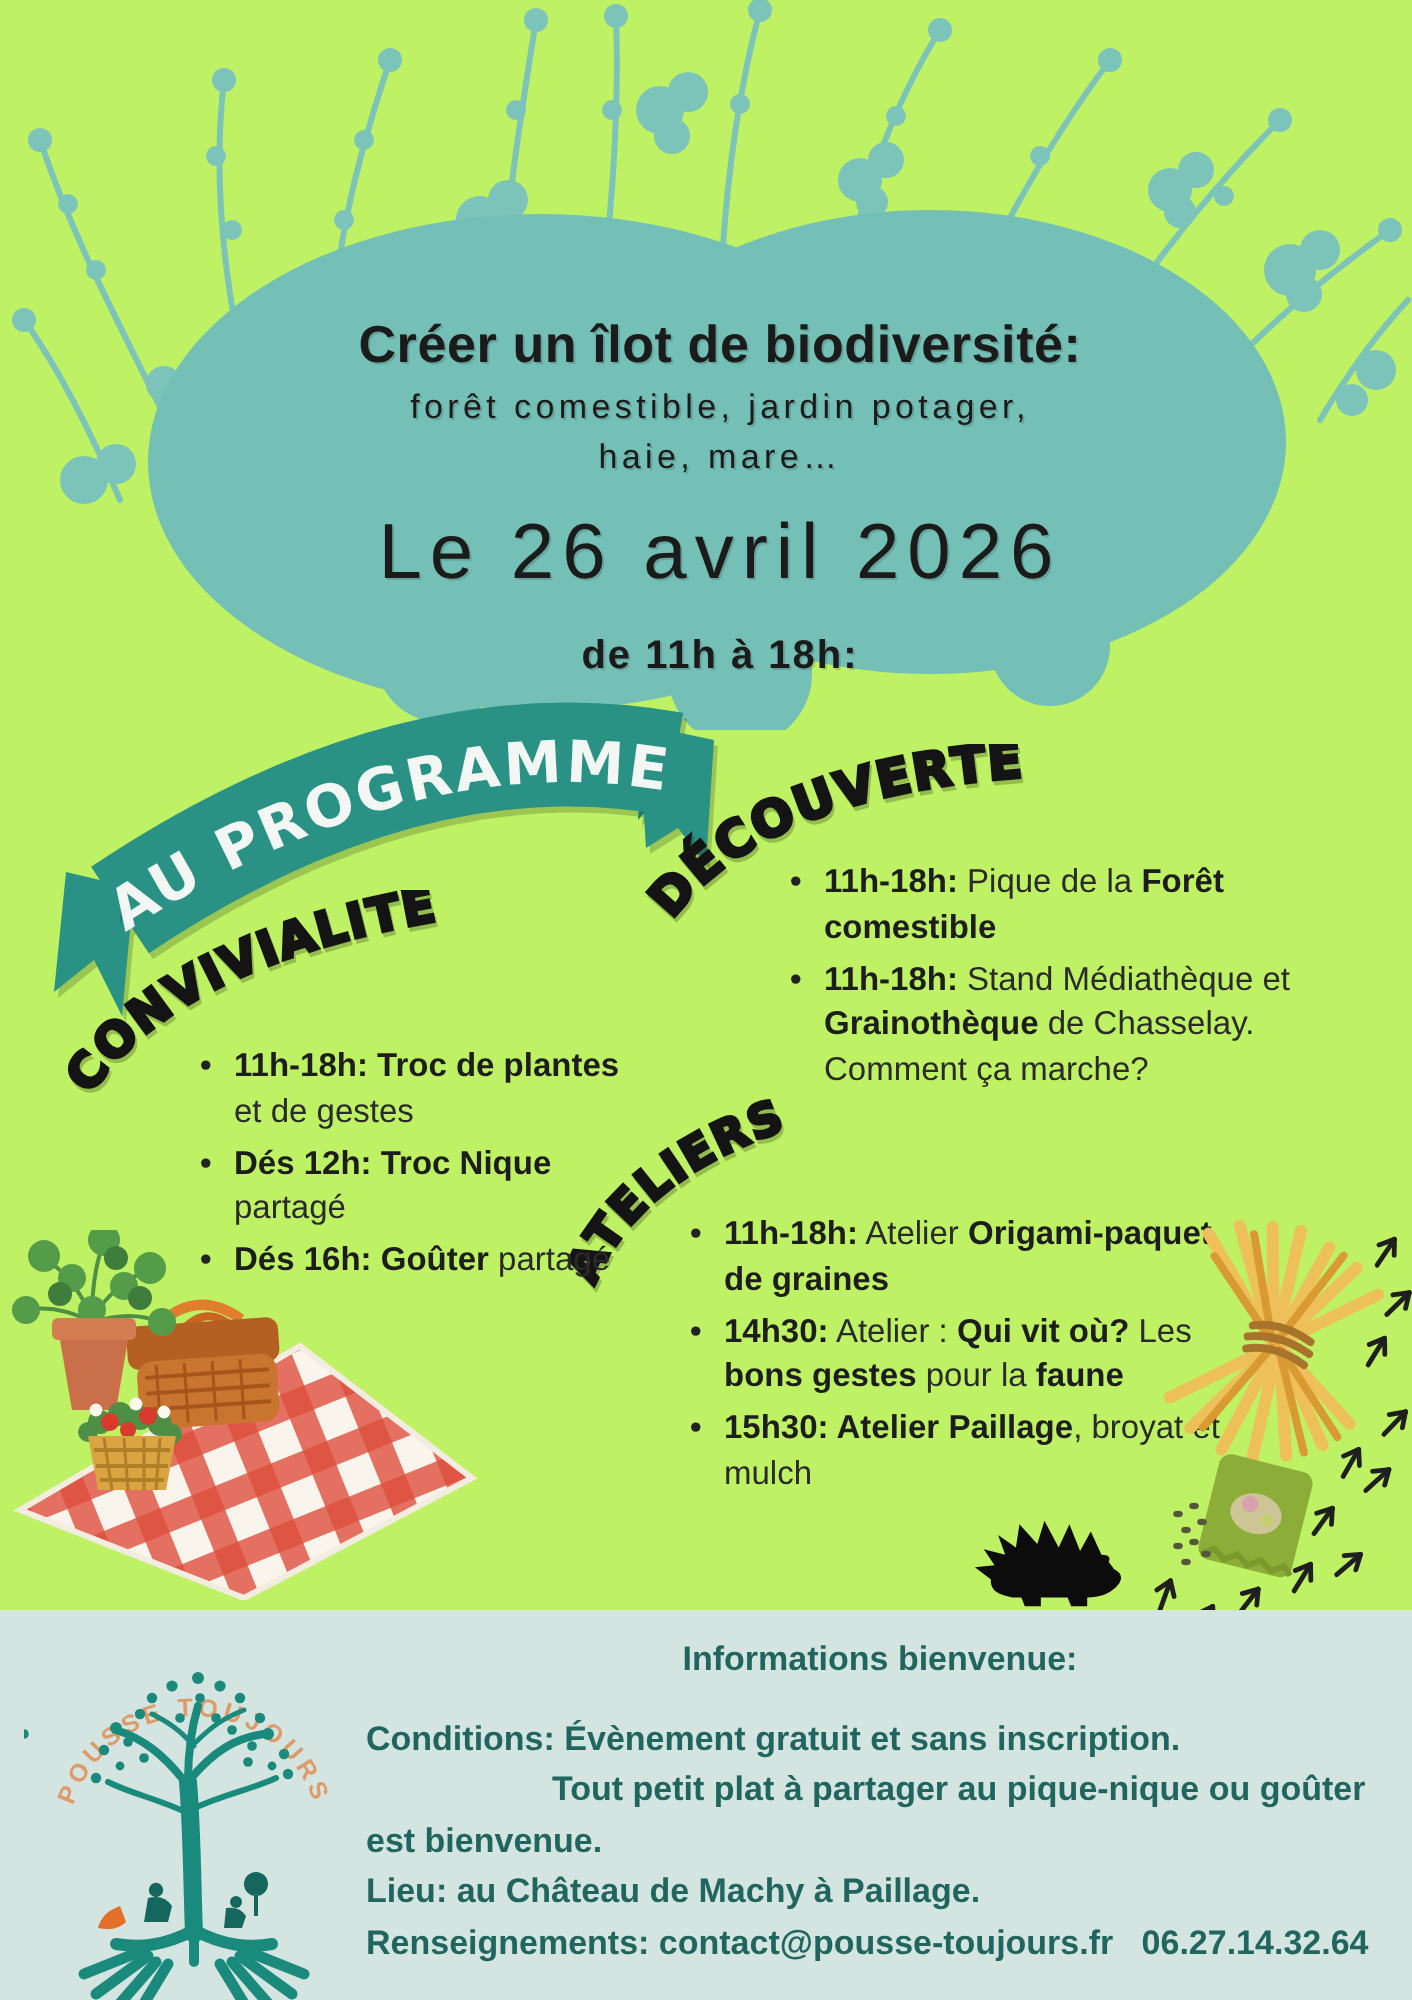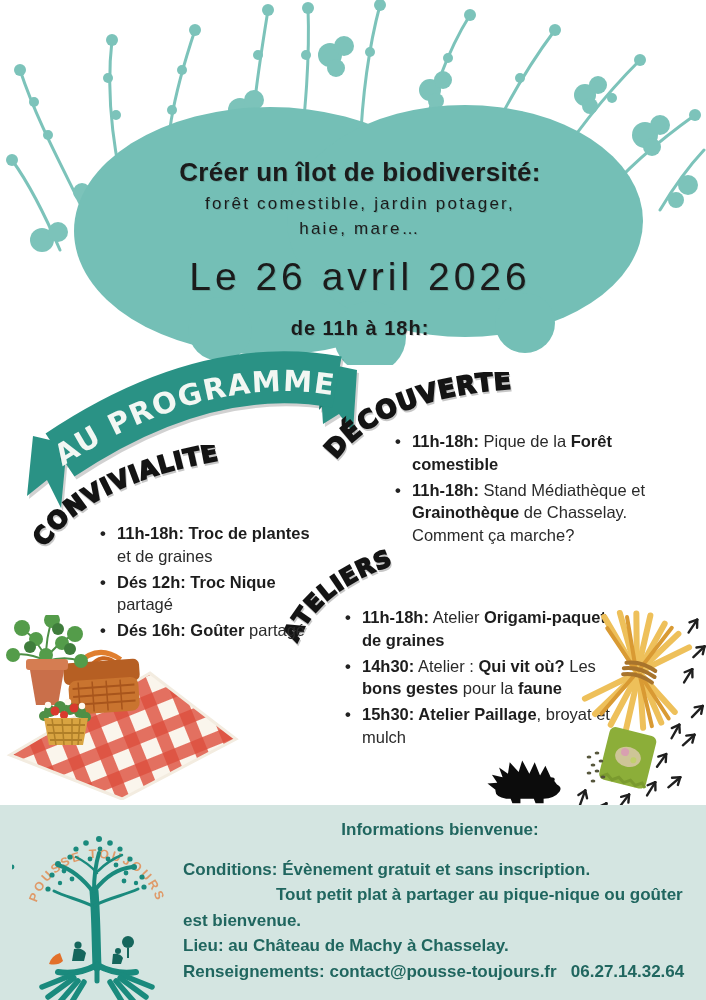--- a/index.html
+++ b/index.html
@@ -1,18 +1,18 @@
 <!DOCTYPE html>
 <html><head>
 <meta charset="utf-8">
 <style>
   html,body{margin:0;padding:0;background:#cfd8d2;}
   .poster{
     position:relative;width:706px;height:1000px;margin:0 auto;
-    background:#ffffff;overflow:hidden;
+    background:#bef264;overflow:hidden;
     font-family:"Liberation Sans","DejaVu Sans",sans-serif;color:#1c1c1c;
   }
   svg{display:block}
   .abs{position:absolute}
 
   
   .header-text{left:90px;top:158px;width:540px;text-align:center;color:#1b1b1b;
     text-shadow:1px 1px 0 rgba(0,0,0,.14);}
   .header-text .title{font-size:26px;font-weight:700;letter-spacing:.3px;line-height:1.15;}
   .header-text .sub{font-size:17px;font-weight:400;letter-spacing:2.2px;line-height:1.45;margin-top:4px;}
@@ -185,21 +185,21 @@
   </svg>
 
   <div class="abs bullets" style="left:395px;top:430px;width:300px">
 
   <div class="item"><span><span class="b">11h-18h:</span><span> Pique de la </span><span class="b">Forêt comestible</span></span></div>
       <div class="item"><span><span class="b">11h-18h:</span><span> Stand Médiathèque et </span><span class="b">Grainothèque</span><span> de Chasselay. Comment ça marche?</span></span></div>
     </div>
 
   <div class="abs bullets" style="left:100px;top:522px;width:212px">
 
-  <div class="item"><span><span class="b">11h-18h: Troc de plantes</span><span> et de graines</span></span></div>
+  <div class="item"><span><span class="b">11h-18h: Troc de plantes</span><span> et de gestes</span></span></div>
       <div class="item"><span><span class="b">Dés 12h: Troc Nique</span><span> partagé</span></span></div>
       <div class="item"><span><span class="b">Dés 16h: Goûter</span><span> partagé</span></span></div>
     </div>
 
   <div class="abs bullets" style="left:345px;top:606px;width:278px">
 
   <div class="item"><span><span class="b">11h-18h:</span><span> Atelier </span><span class="b">Origami-paquet de graines</span></span></div>
       <div class="item"><span><span class="b">14h30:</span><span> Atelier : </span><span class="b">Qui vit où?</span><span> Les </span><span class="b">bons gestes</span><span> pour la </span><span class="b">faune</span></span></div>
       <div class="item"><span><span class="b">15h30: Atelier Paillage</span><span>, broyat et mulch</span></span></div>
     </div>
@@ -426,17 +426,17 @@
       </g>
     </g>
   </svg>
 
   <div class="abs info-title">Informations bienvenue:</div>
   <div class="abs footer-lines">
 
   <div class="f-line"><span><span class="u">Conditions:</span><span> Évènement gratuit et sans inscription.</span></span></div>
       <div class="f-line indent"><span><span>Tout petit plat à partager au pique-nique ou goûter</span></span></div>
       <div class="f-line"><span><span>est bienvenue.</span></span></div>
-      <div class="f-line"><span><span class="u">Lieu:</span><span> au Château de Machy à Chasselay.</span></span></div>
+      <div class="f-line"><span><span class="u">Lieu:</span><span> au Château de Machy à Paillage.</span></span></div>
       <div class="f-line"><span><span class="u">Renseignements:</span><span> contact@pousse-toujours.fr&nbsp;&nbsp;&nbsp;06.27.14.32.64</span></span></div>
     </div>
 
 </div>
 
 </body></html>

